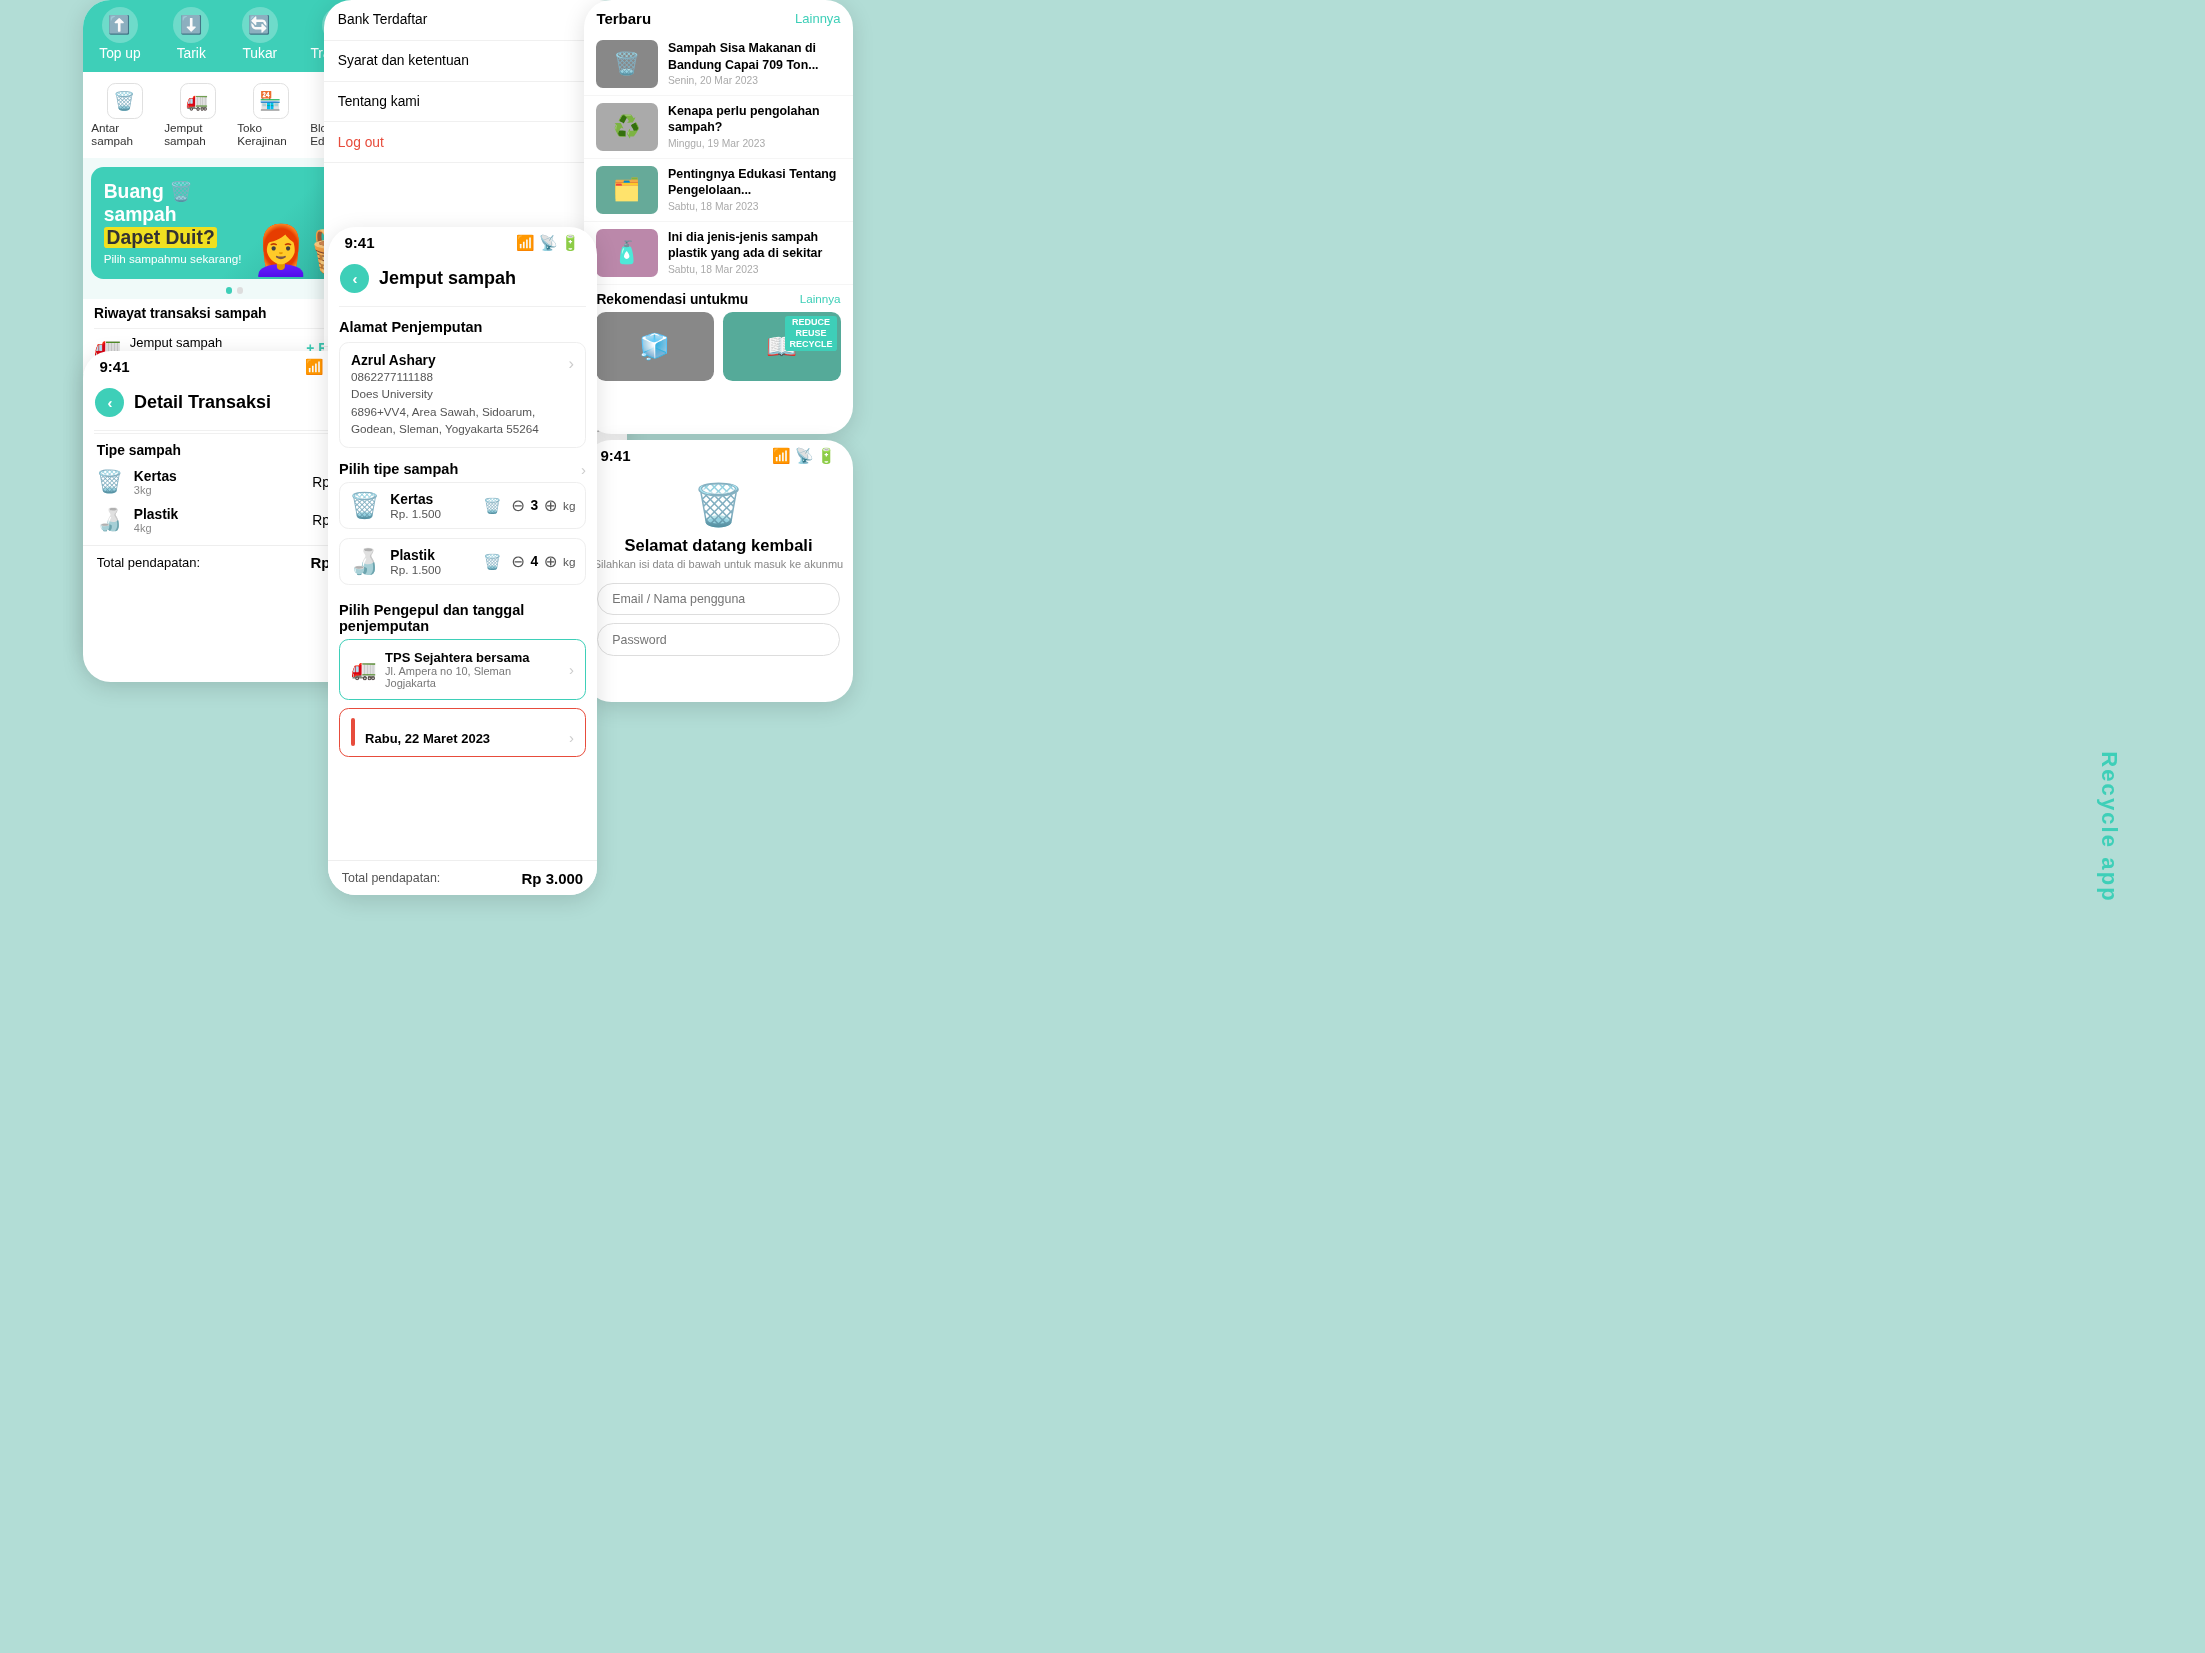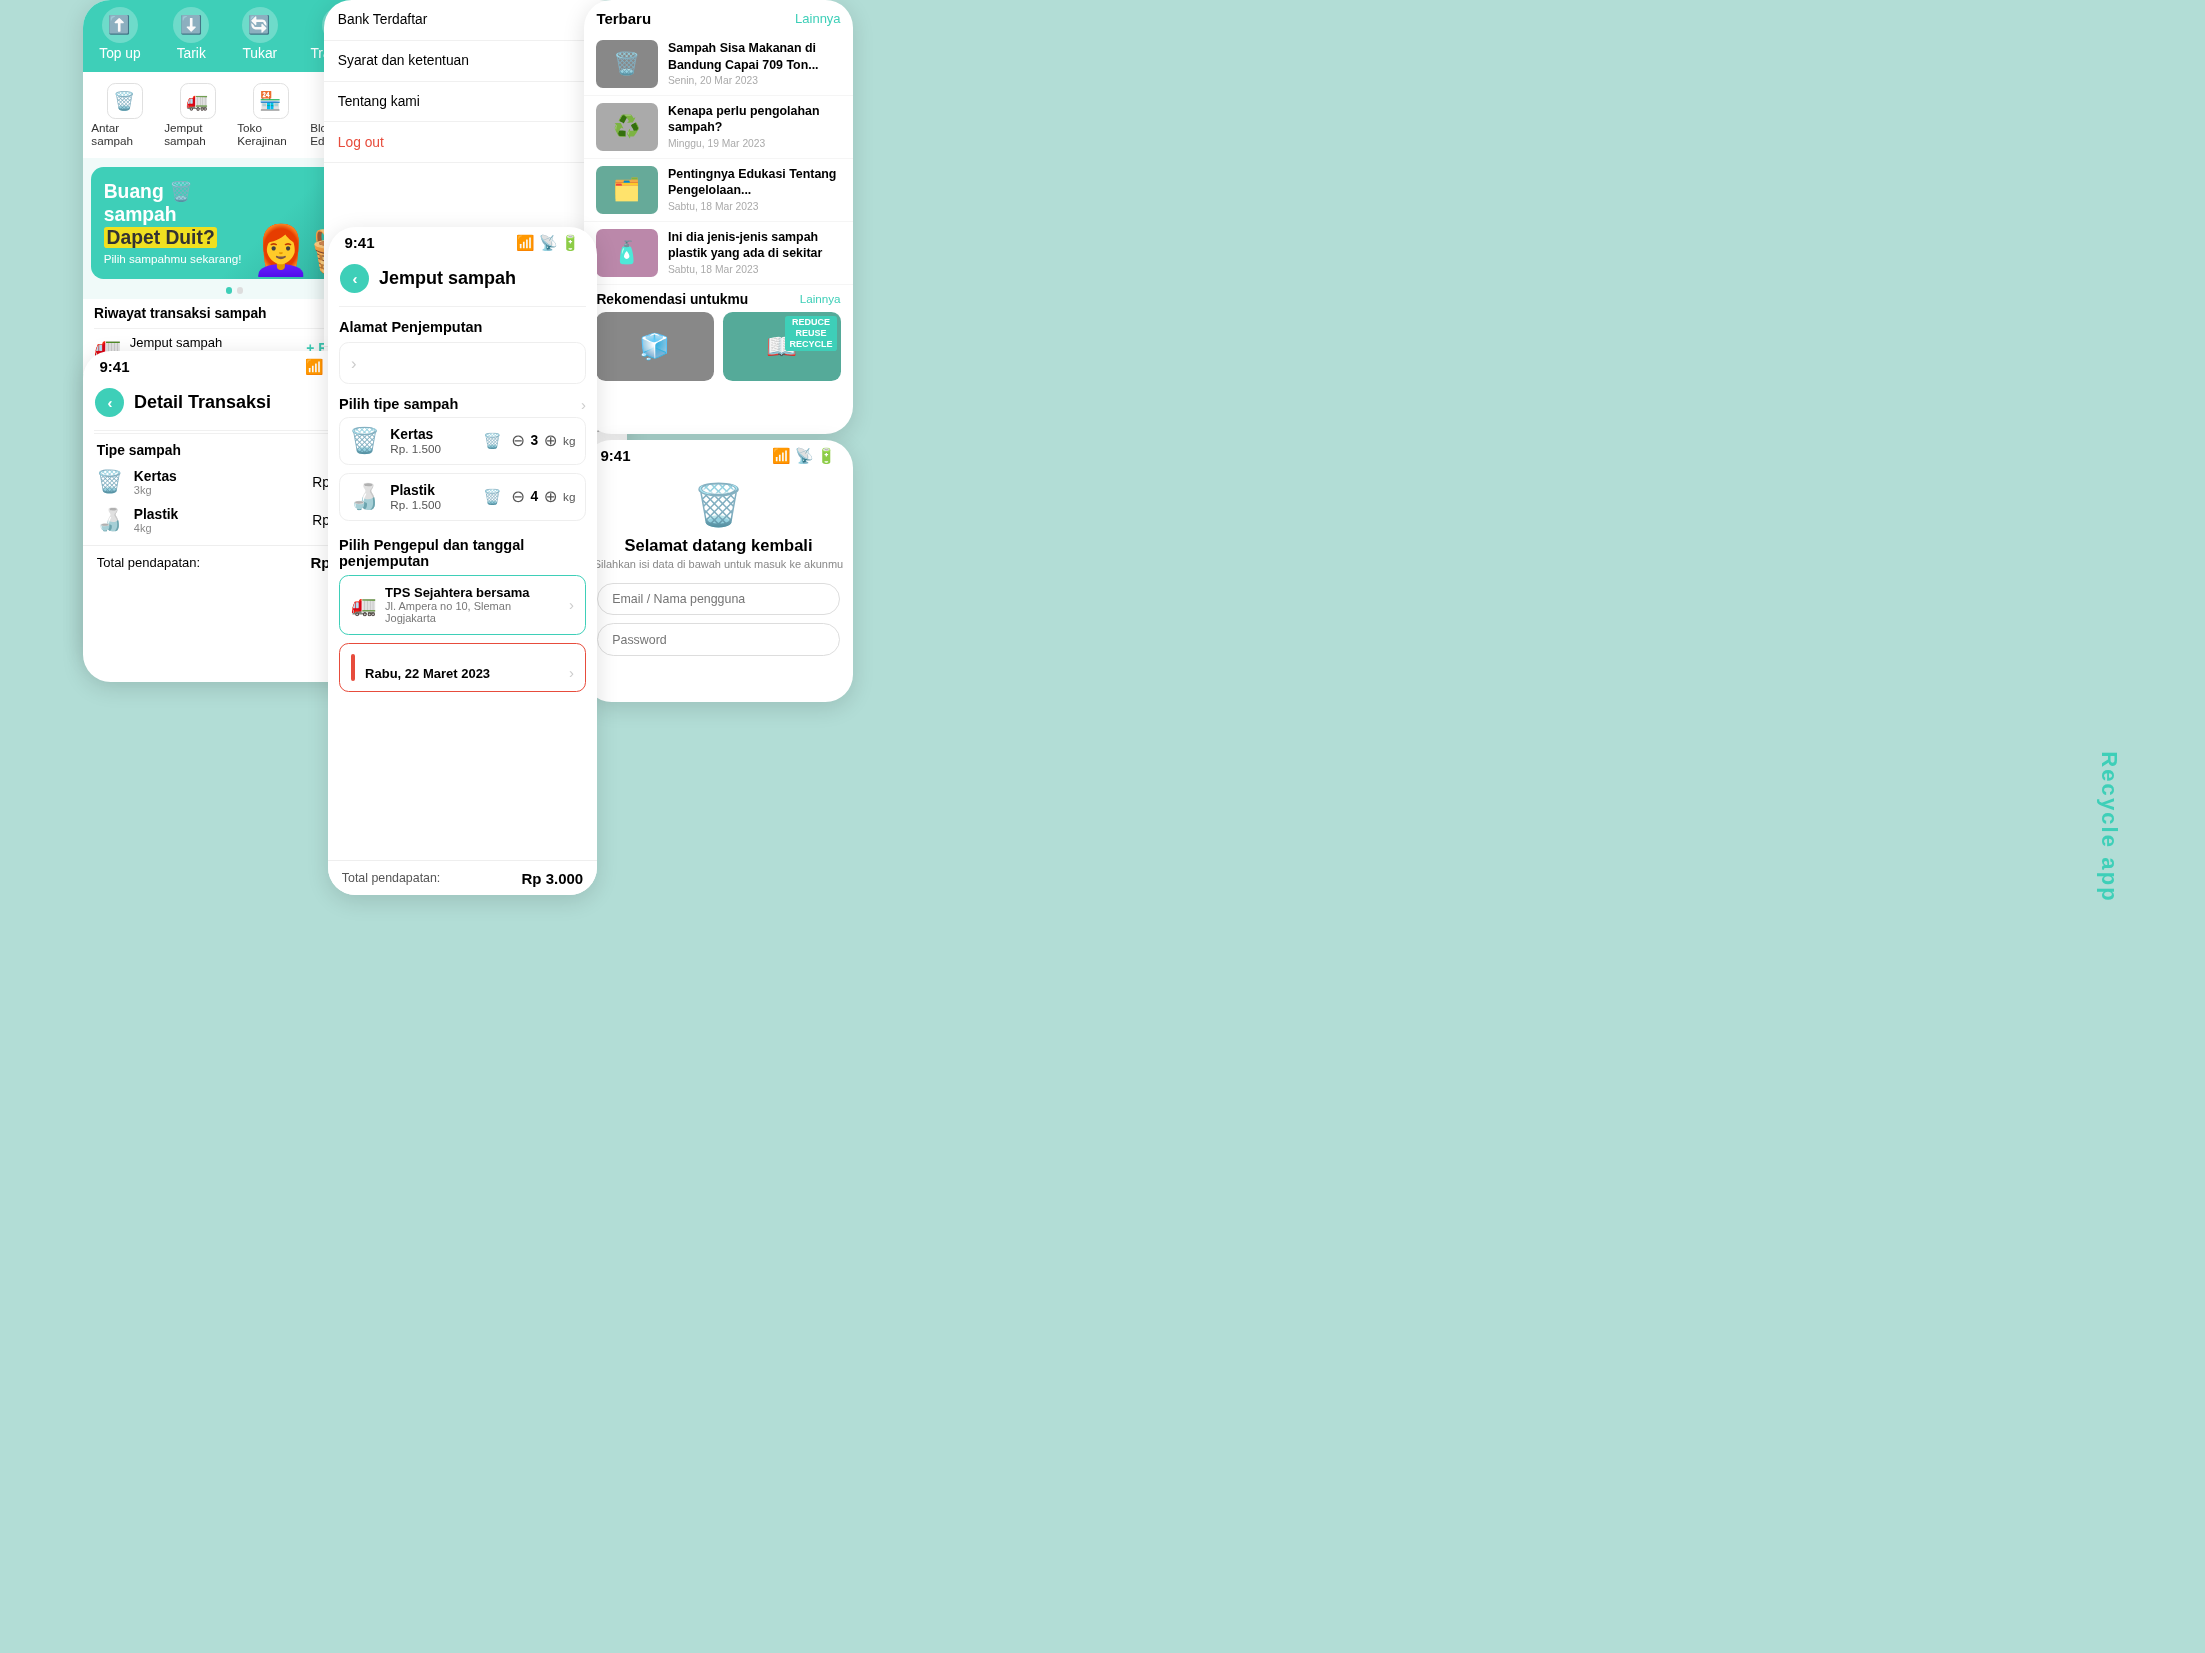--- a/index.html
+++ b/index.html
@@ -491,20 +491,26 @@
 
   <div class="screen-header">
     <div class="back-btn">‹</div>
     <h2>Jemput sampah</h2>
   </div>
   <hr class="divider">
 
   <div style="padding: 9.6px 11px 4.1px;">
     <h3 style="font-size:14.5px; font-weight:700; margin-bottom:6.9px;">Alamat Penjemputan</h3>
     <div style="border:0.7px solid #eee; border-radius:9.6px; padding:9.6px 11px; display:flex; align-items:flex-start; justify-content:space-between;">
+      <div>
+        <div class="address-name">Azrul Ashary</div>
+        <div class="address-detail">0862277111188</div>
+        <div class="address-detail">Does University</div>
+        <div class="address-detail">6896+VV4, Area Sawah, Sidoarum, Godean, Sleman, Yogyakarta 55264</div>
+      </div>
       <span class="chevron" style="font-size:16.5px; color:#ccc; margin-top:1.4px;">›</span>
     </div>
   </div>
 
   <div style="padding:8.3px 11px 4.1px; display:flex; align-items:center; justify-content:space-between;">
     <span style="font-size:14.5px; font-weight:700;">Pilih tipe sampah</span>
     <span class="chevron" style="font-size:15px; color:#ccc;">›</span>
   </div>
 
   <div class="tipe-row">

